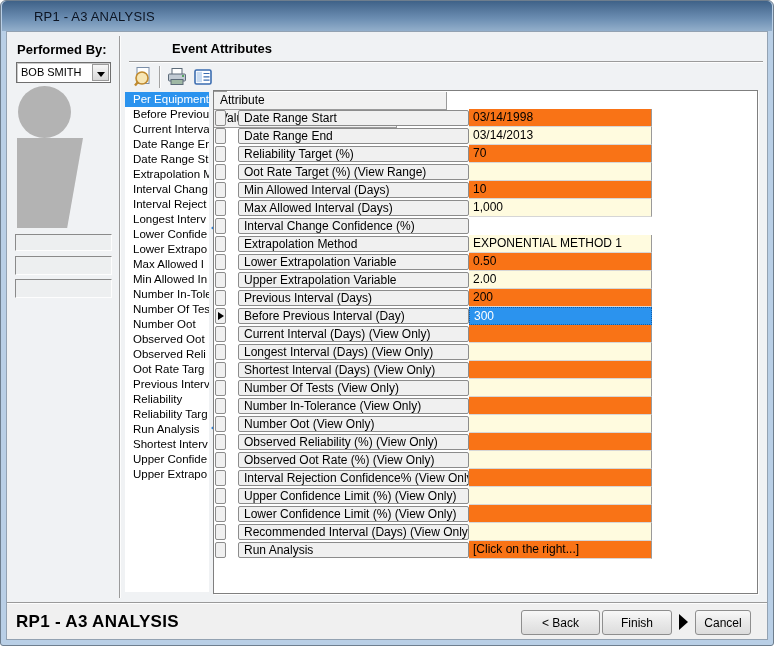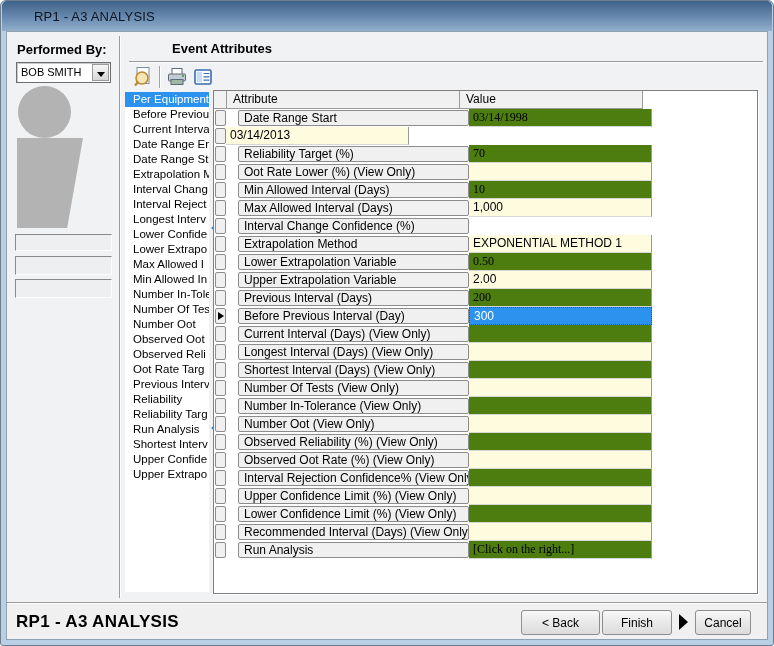--- a/index.html
+++ b/index.html
@@ -42,32 +42,32 @@
   .list-item{height:15px;line-height:15px;font-size:11.5px;padding-left:8px;white-space:nowrap;overflow:hidden;}
   .list-item.selected{background:#2b93ee;color:#fff;}
   
   .splitter{position:absolute;left:88px;top:56px;width:6px;height:500px;}
   .splitter-dots{position:absolute;left:2px;top:142px;height:188px;width:0;border-left:2px dotted #3f86d8;}
   .split-arrow{position:absolute;left:0;width:0;height:0;border-top:4px solid transparent;border-bottom:4px solid transparent;border-right:5px solid #2f7fd4;}
   .split-arrow.top{top:132px;}
   .split-arrow.bot{top:332px;}
   
   .grid{position:absolute;left:90px;top:54px;width:545px;height:504px;background:#fff;border:1px solid #7f7f7f;box-shadow:1px 1px 0 #fdfdfd;overflow:hidden;}
-  .grid-header{display:flex;height:18px;}
+  .grid-header{display:flex;height:18px;flex-direction:column;}
   .hdr-cell{background:#f1f1f1;border-right:1px solid #9a9a9a;border-bottom:1px solid #9a9a9a;font-size:12px;line-height:17px;padding-left:6px;}
   .hdr-rowsel{width:13px;padding:0;}
   .hdr-attr{width:233px;}
   .hdr-value{width:183px;}
   .grid-row{display:flex;height:18px;position:relative;}
   .cell-rowhdr{width:11px;margin:1px 0 0 1px;height:16px;background:#f0f0f0;border:1px solid #8c8c8c;border-radius:2px;position:relative;}
   .row-arrow{display:none;position:absolute;left:2px;top:3px;width:0;height:0;border-top:4px solid transparent;border-bottom:4px solid transparent;border-left:6px solid #000;}
   .row-arrow.show{display:block;}
   .cell-attr{width:231px;margin:1px 0 0 12px;height:16px;background:#f0f0f0;border:1px solid #8c8c8c;border-radius:2px;font-size:12px;line-height:14px;padding:0 5px;white-space:nowrap;overflow:hidden;}
   .cell-value{width:183px;height:18px;border-right:1px solid #9a9a9a;border-bottom:1px solid #d6d6d6;font-size:12px;line-height:16px;padding:0 4px;white-space:nowrap;overflow:hidden;}
-  .v-white{background:#4d7c0f;font-family:Liberation Serif, serif;}
+  .v-white{background:#f97316;}
   .v-yellow{background:#fffbdf;}
   .v-sel{background:#2b93ee;color:#fff;border:1px dotted #0f5fae;}
   
   .bottombar{position:absolute;left:0;right:0;top:570px;bottom:0;background:#f0f0f0;border-top:1px solid #9a9a9a;box-shadow:inset 0 1px 0 #fdfdfd;}
   .footer-title{position:absolute;left:9px;top:9px;font-size:17px;font-weight:bold;letter-spacing:.3px;}
   .btn{position:absolute;top:7px;height:25px;background:linear-gradient(#f8f8f8,#eaeaea 45%,#dcdcdc);border:1px solid #8e8e8e;border-radius:3px;font-size:12px;font-family:"Liberation Sans",sans-serif;cursor:pointer;}
   .btn-back{left:514px;width:79px;}
   .btn-finish{left:595px;width:70px;}
   .btn-cancel{left:688px;width:56px;}
   .expand-btn{position:absolute;left:668px;top:5px;width:16px;height:28px;background:transparent;border:0;cursor:pointer;}
@@ -181,34 +181,35 @@
     <div class="cell-rowhdr">
       
     </div>
     <div class="cell-attr">Date Range Start</div>
     <div class="cell-value v-white">03/14/1998</div>
   </div>
             <div class="grid-row">
     <div class="cell-rowhdr">
       
     </div>
+    <div class="cell-attr">Date Range End</div>
     <div class="cell-value v-yellow">03/14/2013</div>
   </div>
             <div class="grid-row">
     <div class="cell-rowhdr">
       
     </div>
     <div class="cell-attr">Reliability Target (%)</div>
     <div class="cell-value v-white">70</div>
   </div>
             <div class="grid-row">
     <div class="cell-rowhdr">
       
     </div>
-    <div class="cell-attr">Oot Rate Lower (%) (View Only)</div>
+    <div class="cell-attr">Oot Rate Target (%) (View Range)</div>
     <div class="cell-value v-yellow"></div>
   </div>
             <div class="grid-row">
     <div class="cell-rowhdr">
       
     </div>
     <div class="cell-attr">Min Allowed Interval (Days)</div>
     <div class="cell-value v-white">10</div>
   </div>
             <div class="grid-row">

